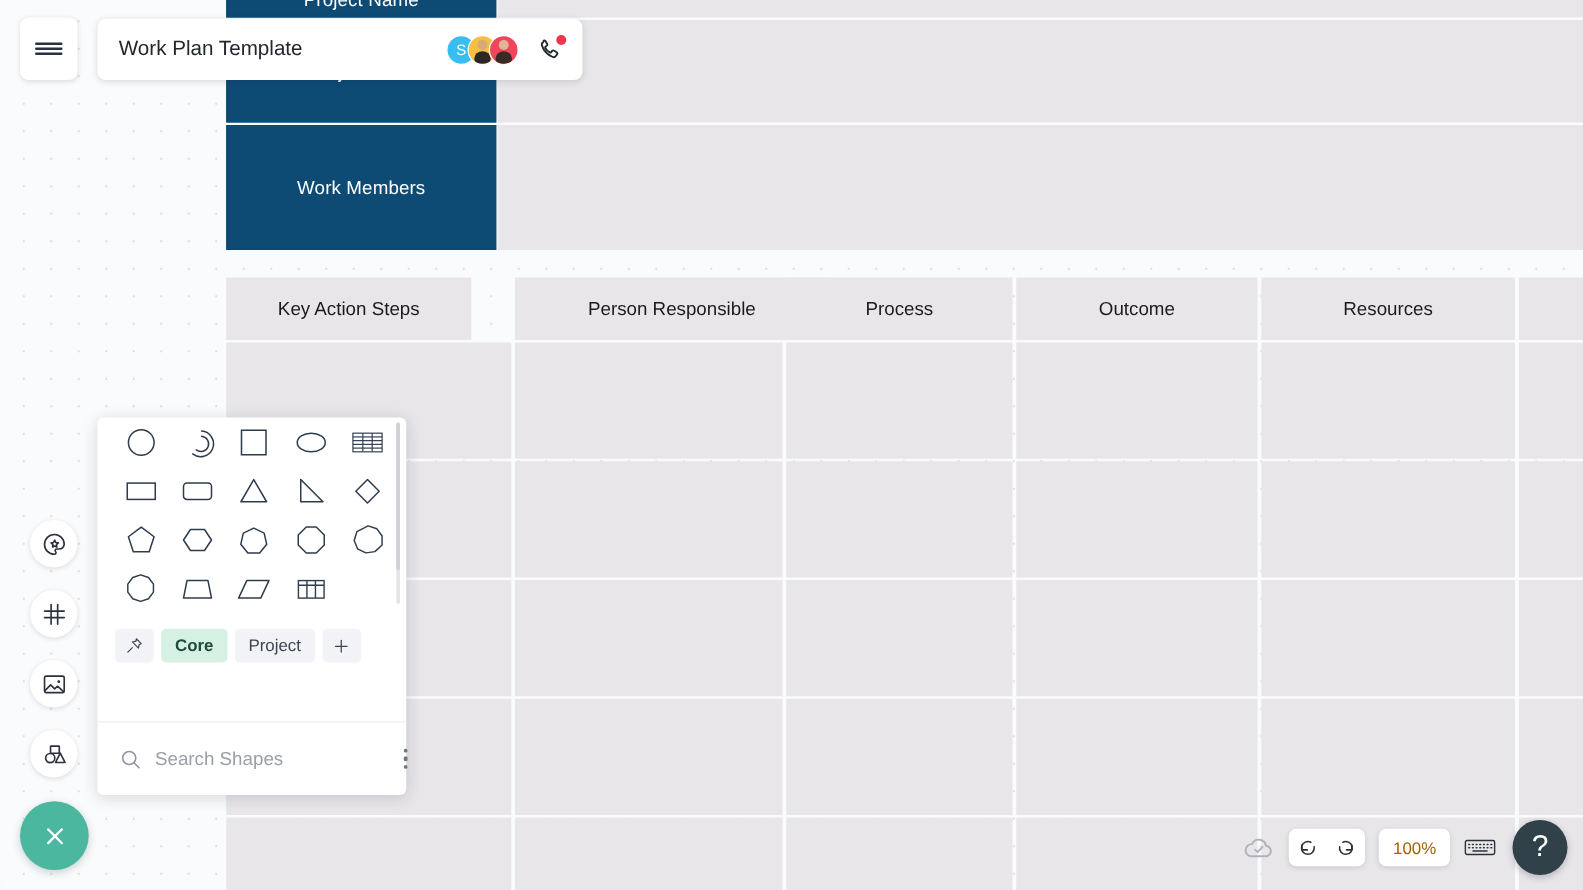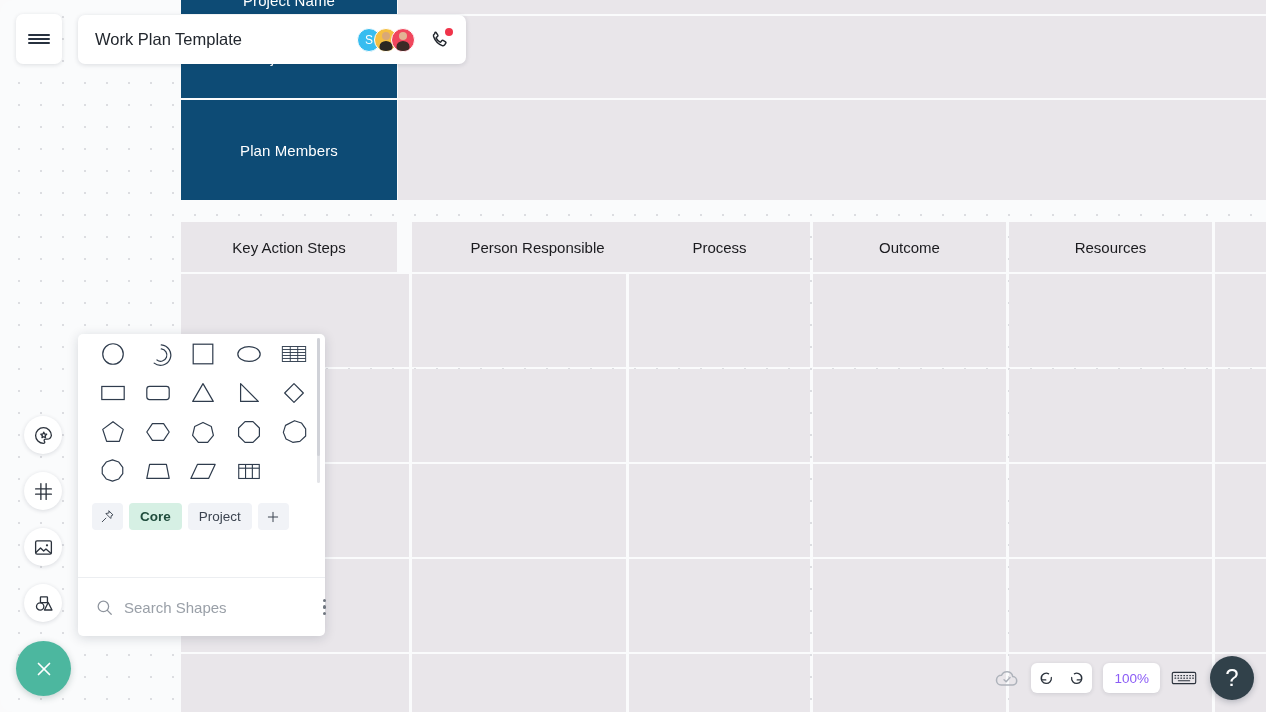--- a/index.html
+++ b/index.html
@@ -222,21 +222,21 @@
   }
   .pill {
     background: #ffffff;
     border-radius: 6px;
     box-shadow: 0 1px 4px rgba(20,30,50,.13);
     height: 30px;
     display: flex; align-items: center; justify-content: center;
   }
   #undo-redo { width: 61px; gap: 4px; }
   #undo-redo > div { width: 26px; height: 26px; display:flex; align-items:center; justify-content:center; cursor: pointer; }
-  #zoom-pill { padding: 0 11px; font-size: 13.5px; color: #8b5cf6; cursor: pointer; }
+  #zoom-pill { padding: 0 11px; font-size: 13.5px; color: #a16207; cursor: pointer; }
   #cloud-icon { cursor: pointer; display: flex; }
   #kbd-icon { cursor: pointer; display: flex; }
   #help-btn {
     width: 44px; height: 44px; border-radius: 50%;
     background: #31414a;
     color: #ffffff; font-size: 24px;
     display: flex; align-items: center; justify-content: center;
     cursor: pointer;
     box-shadow: 0 2px 6px rgba(20,30,50,.25);
     margin-left: 2px;
@@ -254,25 +254,25 @@
       <span>Project Name</span>
     </div>
     <div class="grey-box" style="left:217px; top:0px; width:903px; height:28px;"></div>
 
     <div class="blue-box" style="left:0px; top:30px; width:216px; height:82px;">
       <span>Project Goal</span>
     </div>
     <div class="grey-box" style="left:217px; top:30px; width:903px; height:82px;"></div>
 
     <div class="blue-box" style="left:0px; top:114px; width:216px; height:100px;">
-      <span>Plan Members</span>
+      <span>Work Members</span>
     </div>
     <div class="grey-box" style="left:217px; top:114px; width:903px; height:100px;"></div>
 
-    <div class="hdr-cell" style="left:0px;   top:236px; width:216px; height:50px;">
+    <div class="hdr-cell" style="left:0px;   top:236px; width:196px; height:50px;">
       <span>Key Action Steps</span>
     </div>
     <div class="hdr-cell" style="left:231px; top:236px; width:251px; height:50px;">
       <span>Person Responsible</span>
     </div>
     <div class="hdr-cell" style="left:448px; top:236px; width:181px; height:50px;">
       <span>Process</span>
     </div>
     <div class="hdr-cell" style="left:632px; top:236px; width:193px; height:50px;">
       <span>Outcome</span>

